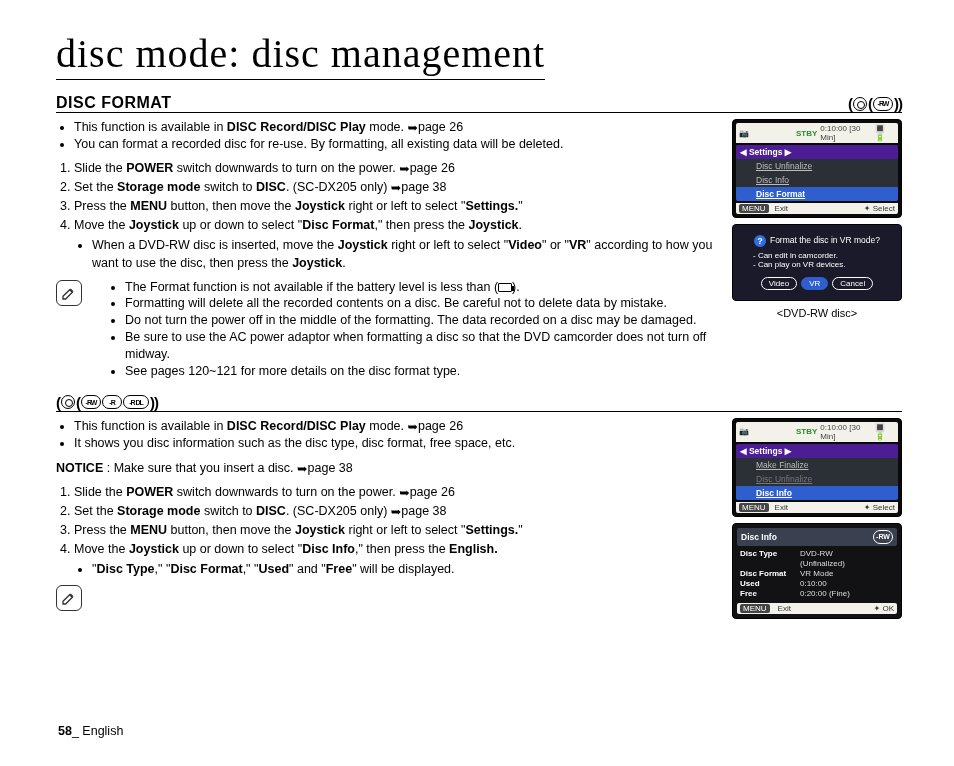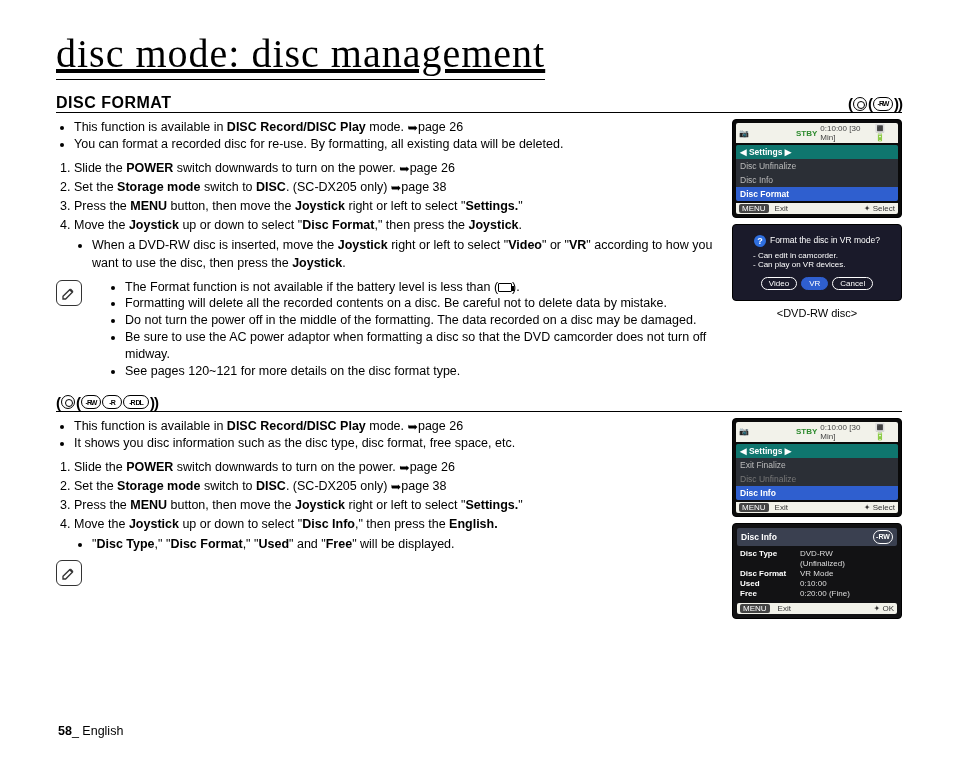--- a/index.html
+++ b/index.html
@@ -1,18 +1,18 @@
 <!DOCTYPE html>
 <html><head>
 <meta charset="utf-8">
 <style>
   * { box-sizing: border-box; margin: 0; padding: 0; }
   body { font-family: Arial, Helvetica, sans-serif; background: #fff; width: 954px; height: 766px; position: relative; color: #000; }
   .page-wrap { padding: 30px 52px 0 56px; }
-  .title { font-size: 40px; font-weight: 300; letter-spacing: 1px; border-bottom: 1.5px solid #000; padding-bottom: 2px; margin-bottom: 14px; display: inline-block; font-family: Georgia, serif; text-decoration: underline; }
+  .title { font-size: 40px; font-weight: 300; letter-spacing: 1px; border-bottom: 1.5px solid #000; padding-bottom: 2px; margin-bottom: 14px; display: inline-block; font-family: Georgia, serif; }
   .section-row { display: flex; gap: 12px; margin-bottom: 14px; }
   .text-col { flex: 1 1 auto; min-width: 0; }
   .rt-col { width: 170px; flex: 0 0 170px; display: flex; flex-direction: column; gap: 6px; align-items: center; }
   .sec-head { display: flex; align-items: flex-end; justify-content: space-between; border-bottom: 1.5px solid #000; margin-bottom: 6px; }
   .sec-title { font-weight: bold; font-size: 16px; letter-spacing: 0.5px; }
   .icon-set { font-size: 15px; font-weight: bold; letter-spacing: -1px; display: flex; align-items: center; gap: 1px; }
   .disc-icon { display: inline-flex; align-items: center; justify-content: center; width: 20px; height: 14px; border: 1.2px solid #000; border-radius: 7px; font-size: 7px; font-weight: bold; }
   .circ { display: inline-block; width: 14px; height: 14px; border: 1.2px solid #000; border-radius: 50%; position: relative; }
   .circ::after { content: ""; position: absolute; left: 3px; top: 3px; width: 6px; height: 6px; border: 1px solid #000; border-radius: 50%; }
   ul.main { list-style: disc; padding-left: 18px; font-size: 12.5px; line-height: 1.35; margin-bottom: 6px; }
@@ -26,22 +26,22 @@
   .arrow { display: inline-block; transform: translateY(1px); }
   .batt { display:inline-block; width:14px; height:9px; border:1px solid #000; border-radius:1px; vertical-align: -1px; position: relative; }
   .batt::after { content:""; position:absolute; right:-3px; top:2px; width:2px; height:5px; background:#000; }
   .notice-line { font-size: 12.5px; margin: 8px 0; }
 
   
   .cam { width: 170px; border: 1.5px solid #000; border-radius: 4px; background: #0a0a0a; color:#fff; font-size: 8.5px; padding: 3px; }
   .cam .topbar { background: #f2f2ea; color:#444; display:flex; align-items:center; gap:3px; padding:1px 3px; border-radius:2px 2px 0 0; margin-bottom:2px; font-size:8px; }
   .cam .stby { color:#2e8b2e; font-weight:bold;padding-left:44px; }
   .cam .list { background:#2b2f36; border-radius:2px; overflow:hidden; }
-  .cam .list .hdr { background:#0f766e; padding:2px 4px; font-weight:bold; }
-  .cam .list .itm { padding:2px 4px; color:#bbb; }
+  .cam .list .hdr { background:#4c1d95; padding:2px 4px; font-weight:bold; }
+  .cam .list .itm { padding:2px 20px; color:#bbb;text-decoration:underline; }
   .cam .list .itm.sel { background:#2f5fcf; color:#fff; font-weight:bold; }
   .cam .bottombar { background:#f2f2ea; color:#333; display:flex; gap:6px; padding:1px 3px; border-radius:0 0 2px 2px; margin-top:2px; font-size:8px; align-items:center; }
   .cam .menu-lbl { background:#444; color:#fff; border-radius:2px; padding:0 3px; }
 
   .dialog { width: 170px; border: 1.5px solid #000; border-radius: 4px; background: #1a1a2a; color:#fff; font-size: 8.5px; padding: 10px 6px; text-align:center; }
   .dialog .q { display:flex; gap:4px; justify-content:center; align-items:flex-start; margin-bottom:4px; }
   .dialog .qicon { width:12px; height:12px; border-radius:50%; background:#2f6fe0; display:flex; align-items:center; justify-content:center; font-weight:bold; font-size:9px; }
   .dialog .lines { text-align:left; font-size:8px; margin-bottom:8px; padding-left:14px; }
   .dialog .btns { display:flex; gap:4px; justify-content:center; }
   .dialog .btn { border:1px solid #fff; border-radius:8px; padding:1px 7px; font-size:8px; }
@@ -151,20 +151,21 @@
       (<span class="circ"></span>(<span class="disc-icon">-RW</span> <span class="disc-icon">-R</span> <span class="disc-icon" style="width:26px">-R DL</span>))
     </div>
   </div>
 
   <div class="section-row">
     <div class="text-col">
       <ul class="main">
         <li><span>This function is available in </span><b>DISC Record/DISC Play</b><span> mode. </span><span class="arrow">➥</span><span>page 26</span></li>
         <li>It shows you disc information such as the disc type, disc format, free space, etc.</li>
       </ul>
+      <div class="notice-line"><b>NOTICE</b><span> : Make sure that you insert a disc. </span><span class="arrow">➥</span><span>page 38</span></div>
       <ol class="main">
         <li><span>Slide the </span><b>POWER</b><span> switch downwards to turn on the power. </span><span class="arrow">➥</span><span>page 26</span></li>
         <li><span>Set the </span><b>Storage mode</b><span> switch to </span><b>DISC</b><span>. (SC-DX205 only) </span><span class="arrow">➥</span><span>page 38</span></li>
         <li><span>Press the </span><b>MENU</b><span> button, then move the </span><b>Joystick</b><span> right or left to select "</span><b>Settings.</b><span>"</span></li>
         <li><span>Move the </span><b>Joystick</b><span> up or down to select "</span><b>Disc Info</b><span>," then press the </span><b>English.</b><span></span>
           <ul class="sub">
               <li>"<b>Disc Type</b>," "<b>Disc Format</b>," "<b>Used</b>" and "<b>Free</b>" will be displayed.</li>
             </ul>
         </li>
       </ol>
@@ -181,21 +182,21 @@
     <div class="rt-col">
       <div class="cam">
         <div class="topbar">
             <span>📷</span>
             <span class="stby">STBY</span>
             <span>0:10:00 [30 Min]</span>
             <span style="margin-left:auto">🔳 🔋</span>
           </div>
         <div class="list">
           <div class="hdr">◀ <span>Settings</span> ▶</div>
-          <div class="itm">Exit Finalize</div>
+          <div class="itm">Make Finalize</div>
           <div class="itm" style="color:#777">Disc Unfinalize</div>
           <div class="itm sel">Disc Info</div>
         </div>
         <div class="bottombar">
             <span class="menu-lbl">MENU</span>
             <span>Exit</span>
             <span style="margin-left:auto">✦ <span>Select</span></span>
           </div>
       </div>
 

